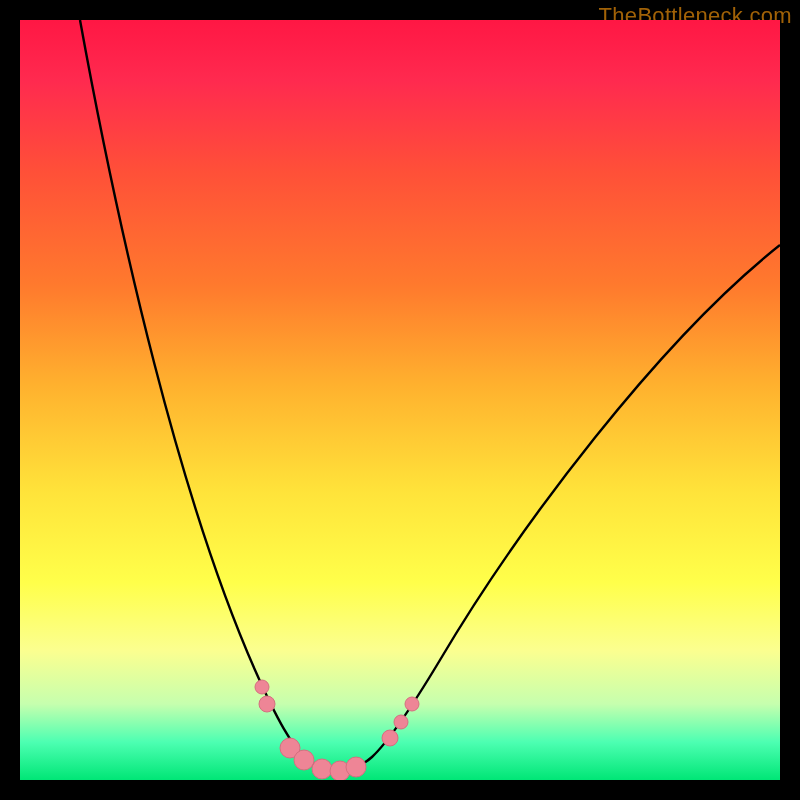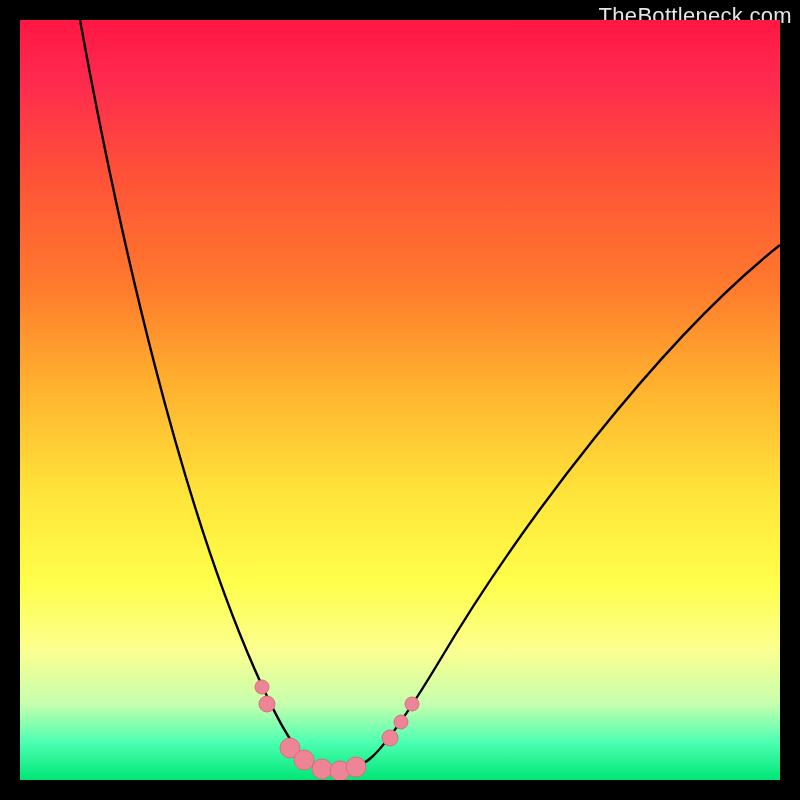--- a/index.html
+++ b/index.html
@@ -35,21 +35,21 @@
       #4dffb2 95%,
       #00e676 100%);
   }
   .watermark {
     position: absolute;
     top: 3px;
     right: 8px;
     font-family: Arial, Helvetica, sans-serif;
     font-size: 22px;
     font-weight: 500;
-    color: #e5e5e5;
+    color: #a16207;
     letter-spacing: 0.3px;
   }
   svg.plot {
     position: absolute;
     left: 0; top: 0;
   }
 </style>
 </head>
 <body>
 

